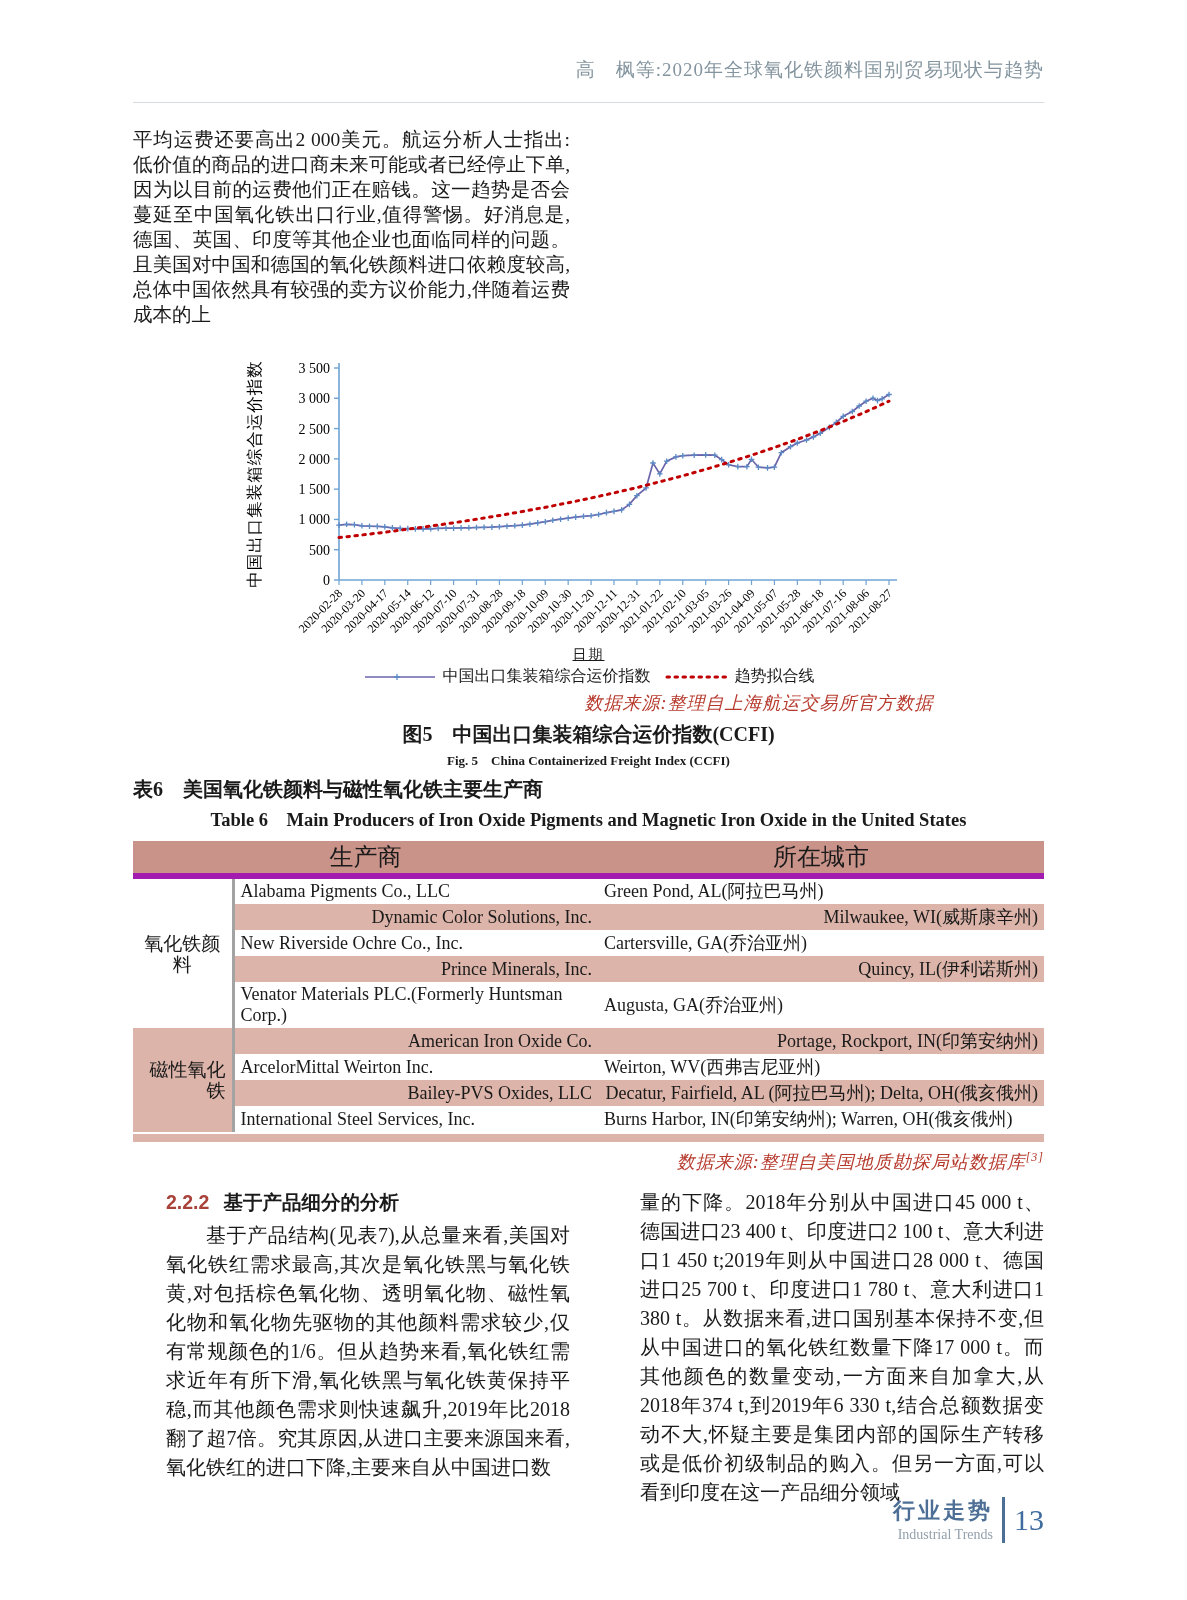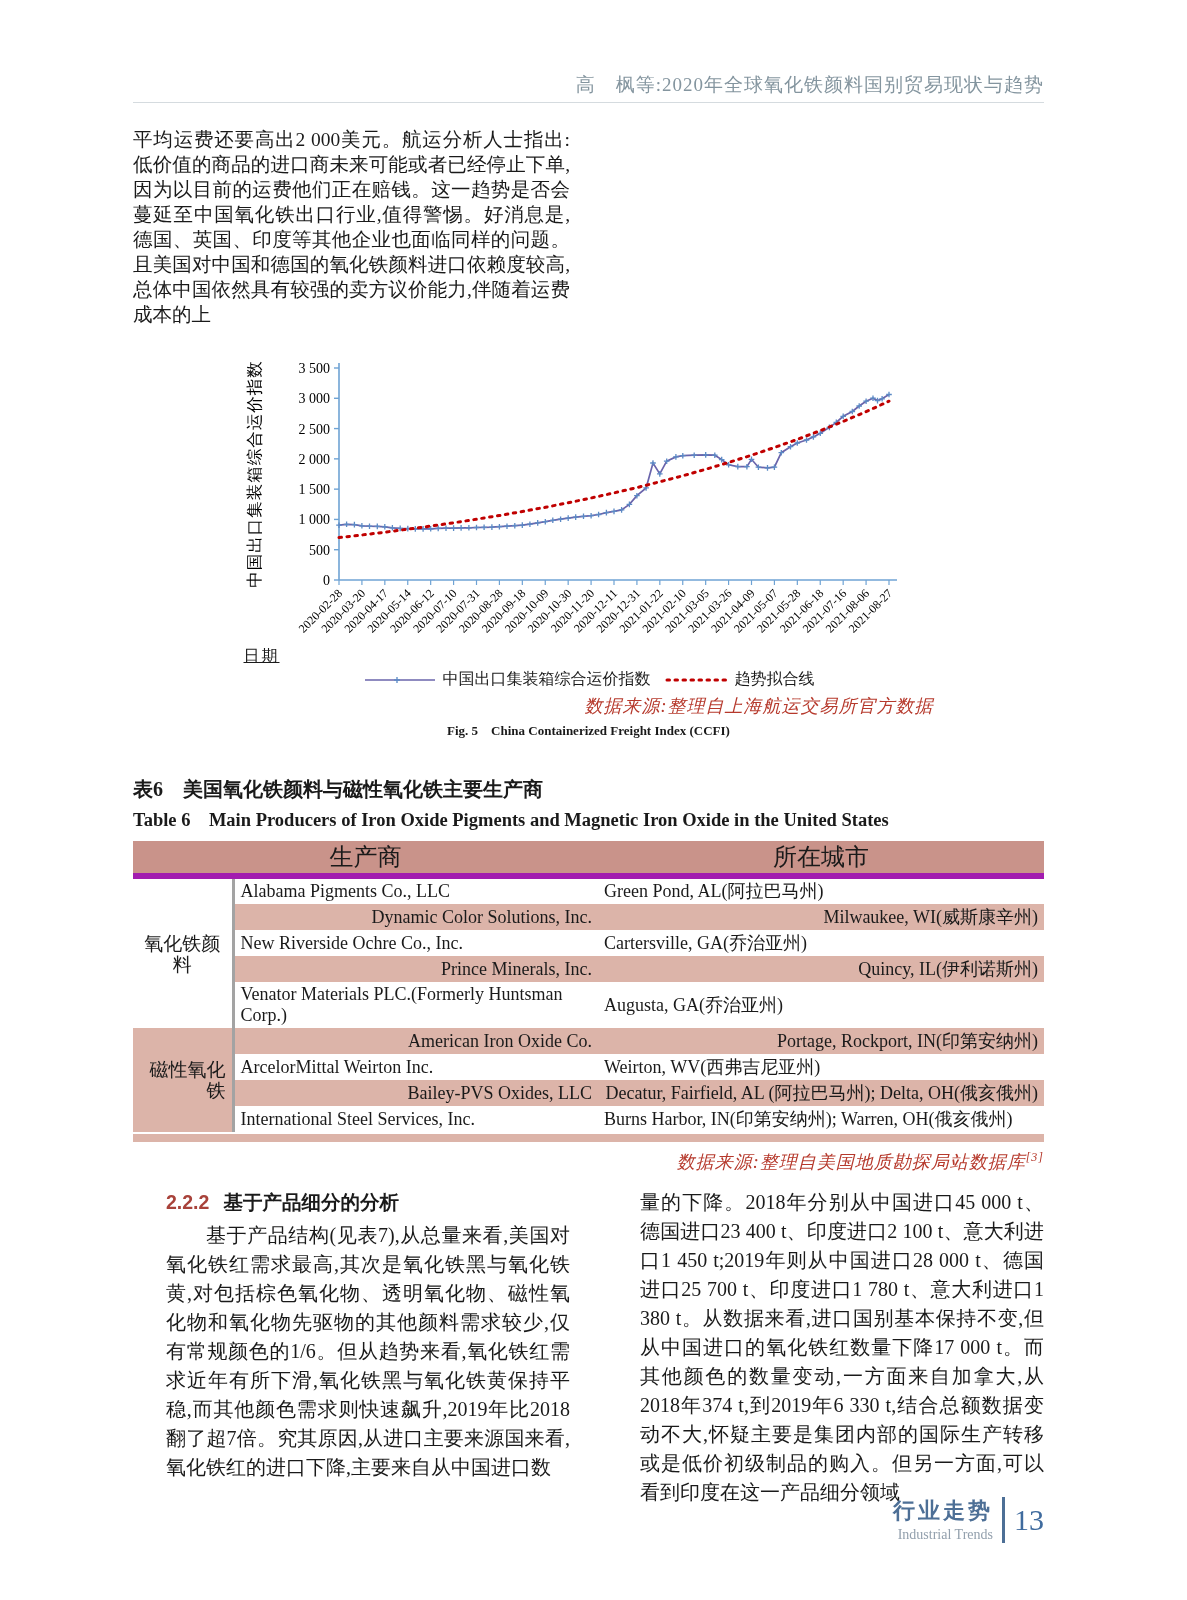--- a/index.html
+++ b/index.html
@@ -4,42 +4,42 @@
 <style>
   * { margin:0; padding:0; box-sizing:border-box; }
   html,body { background:#ffffff; }
   .page {
     position:relative; width:1187px; height:1600px; background:#fff;
     font-family:"Liberation Serif","DejaVu Serif",serif; color:#1a1a1a; overflow:hidden;
   }
   .content { position:absolute; left:133px; width:911px; }
 
   
-  .running-head { top:72px; text-align:right; font-size:19px; color:#84959f; letter-spacing:1px; }
+  .running-head { top:57px; text-align:right; font-size:19px; color:#84959f; letter-spacing:1px; }
   .head-rule { top:102px; height:1px; background:#d5dbdf; }
 
   
   .intro { top:127px; display:flex; gap:37px; }
   .intro .col { width:437px; font-size:19.5px; line-height:25px; text-align:justify; text-justify:inter-ideograph; }
 
   
   .chart-block { top:358px; }
   .chart-center { width:690px; margin:0 auto; }
   svg text { font-family:"Liberation Serif","DejaVu Serif",serif; }
-  .x-axis-title { text-align:left; font-size:16px; margin-top:-8px; letter-spacing:2px;text-decoration:underline; }
+  .x-axis-title { text-align:center; font-size:14px; margin-top:-8px; letter-spacing:2px;text-decoration:underline; }
   .legend { display:flex; justify-content:center; align-items:center; gap:6px; margin-top:2px; font-size:16px; }
   .legend svg { display:block; }
   .fig-source { text-align:right; color:var(--red-text); font-size:18px; font-style:italic; margin-top:4px; letter-spacing:1px; }
   .fig-caption-zh { text-align:center; font-weight:bold; font-size:20px; margin-top:6px; }
   .fig-caption-en { text-align:center; font-weight:bold; font-size:13px; margin-top:4px; }
 
   
   .table-block { top:776px; }
   .tbl-title-zh { text-align:left; font-weight:bold; font-size:20px; }
-  .tbl-title-en { font-weight:bold; font-size:18.5px; margin-top:4px; }
+  .tbl-title-en { text-align:center; font-weight:bold; font-size:18.5px; margin-top:4px; }
   table.producers { width:100%; border-collapse:collapse; margin-top:9px; font-size:18px; }
   table.producers th { background:var(--tbl-header); font-weight:normal; font-size:24px; height:30px; border-bottom:6px solid #a21caf; }
   table.producers td { vertical-align:middle; padding:2px 6px; height:26px; line-height:21px; }
   td.group-cell { width:100px; text-align:center; font-size:19px; padding:0 2px; border-right:3px solid #a3a3a3; }
   td.producer-cell { width:365px; padding-left:8px; }
   td.city-cell { padding-left:8px; }
   tr.pink td { background:var(--tbl-pink);text-align:right; }
   td.group-pink { background:var(--tbl-pink); }
   .tbl-bottom-rule { height:8px; background:var(--tbl-pink); margin-top:2px; }
   .tbl-source { text-align:right; color:var(--red-text); font-size:18px; font-style:italic; margin-top:8px; letter-spacing:1px; }
@@ -227,20 +227,21 @@
             <line x1="2" y1="7" x2="72" y2="7" stroke="#6a64ab" stroke-width="1.7"></line>
             <path d="M 34 7 h 6 M 37 4 v 6" stroke="#5b8ac5" stroke-width="1.3" transform="translate(-3 0)"></path>
           </svg>
         <span>中国出口集装箱综合运价指数</span>
         <svg id="legend-swatch-trend" width="64" height="14" style="margin-left:8px">
             <line x1="2" y1="7" x2="62" y2="7" stroke="#c00000" stroke-width="3" stroke-dasharray="2.5 5.5" stroke-linecap="round"></line>
           </svg>
         <span>趋势拟合线</span>
       </div>
       <div class="fig-source">数据来源:整理自上海航运交易所官方数据</div>
+      <div class="fig-caption-zh">图5　中国出口集装箱综合运价指数(CCFI)</div>
       <div class="fig-caption-en">Fig. 5　China Containerized Freight Index (CCFI)</div>
     </div>
   </div>
 
   <div class="content abs table-block">
     <div class="tbl-title-zh">表6　美国氧化铁颜料与磁性氧化铁主要生产商</div>
     <div class="tbl-title-en">Table 6　Main Producers of Iron Oxide Pigments and Magnetic Iron Oxide in the United States</div>
     <table class="producers">
       <thead>
         <tr>

